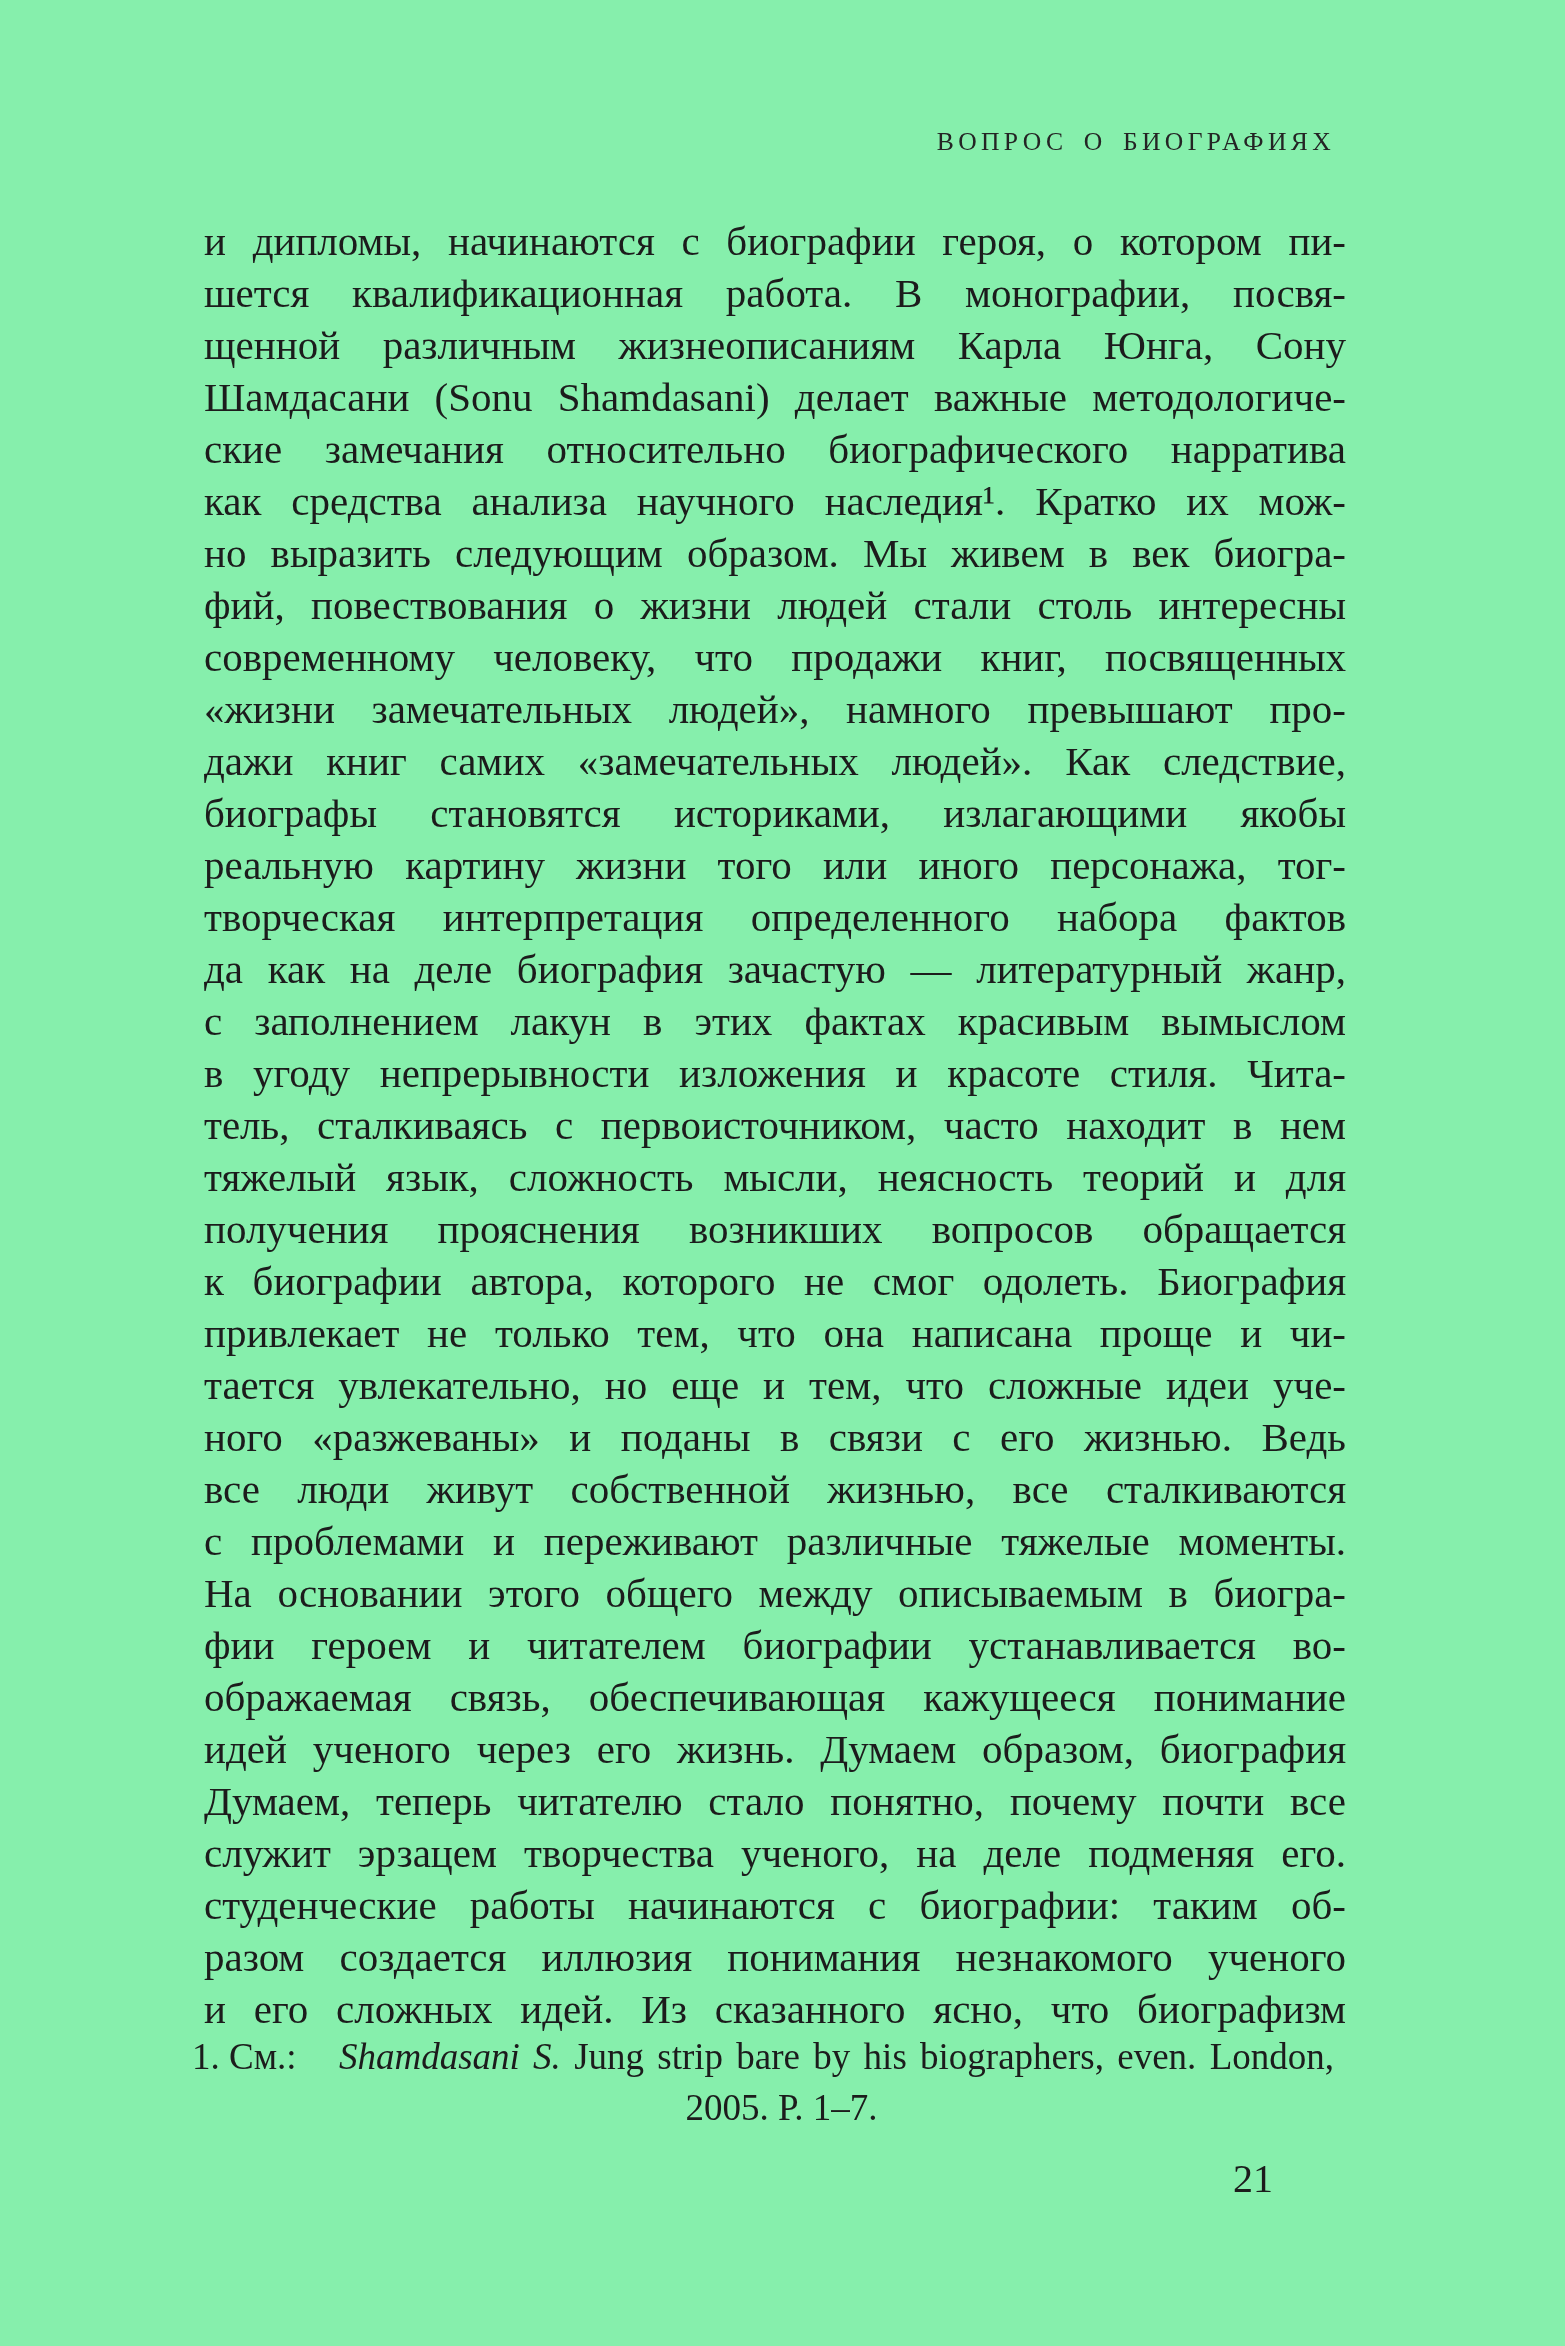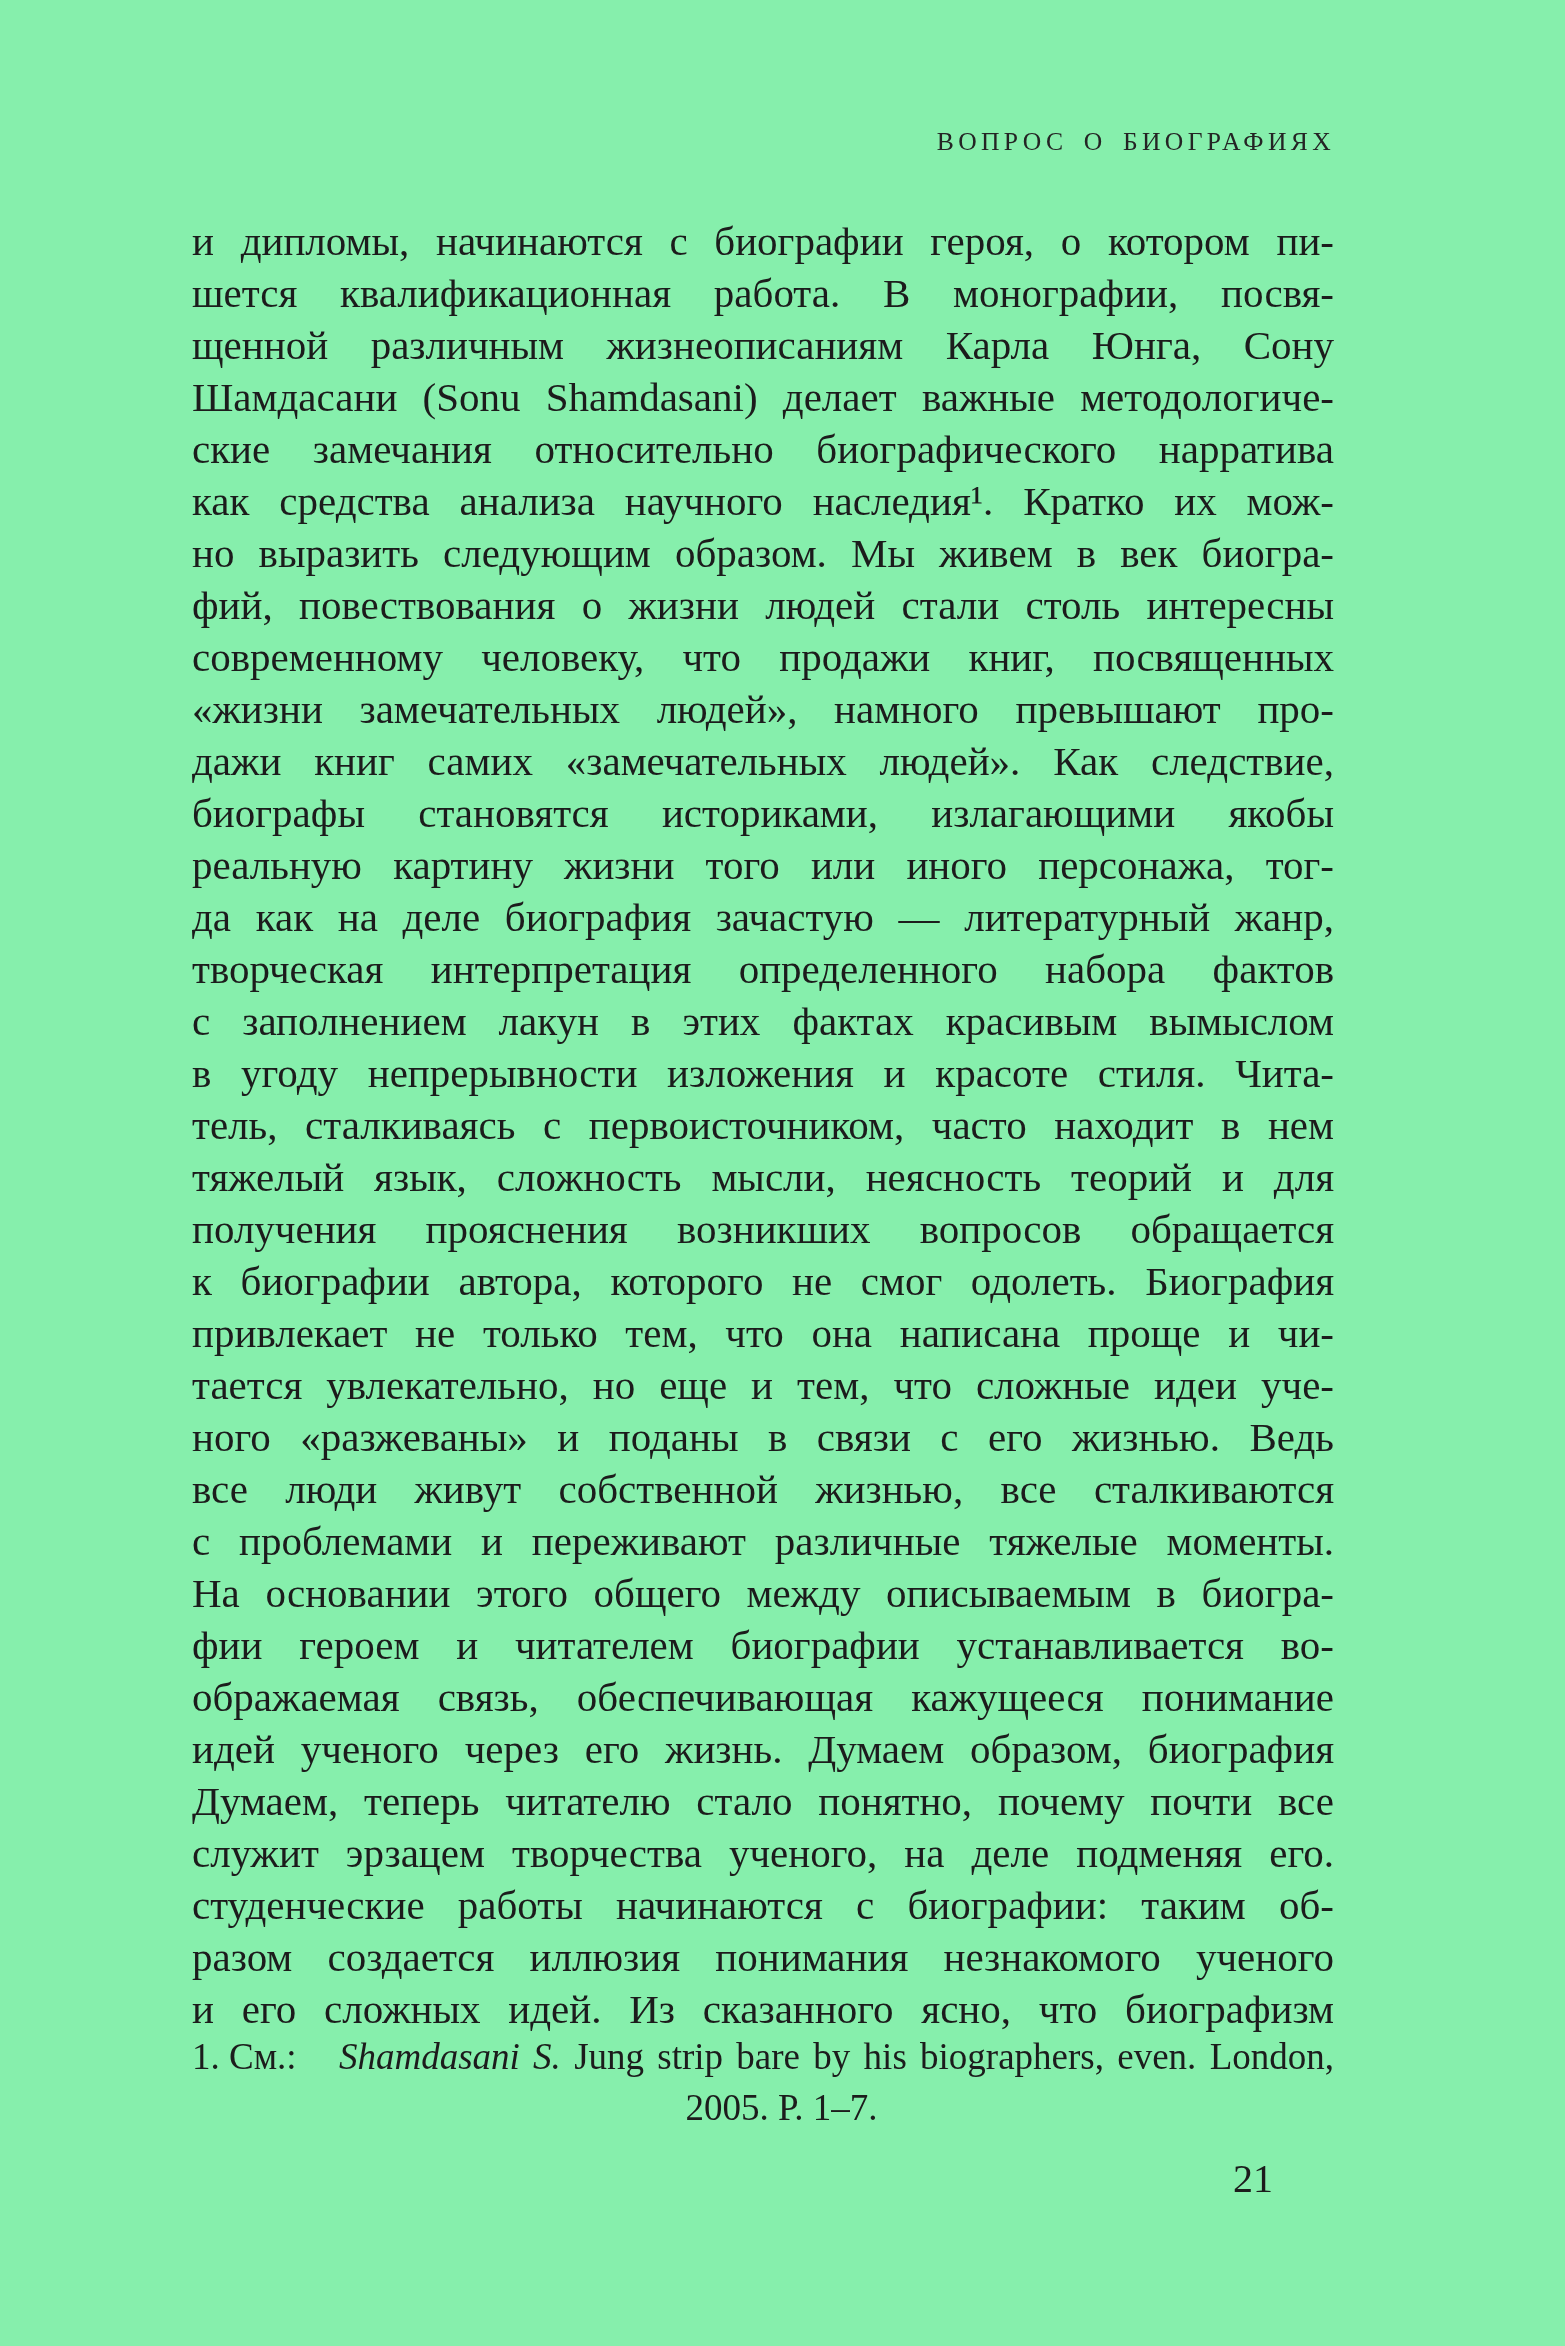--- a/index.html
+++ b/index.html
@@ -20,21 +20,21 @@
     text-align: right;
     font-size: 25.6px;
     line-height: 30px;
     letter-spacing: 0.17em;
     word-spacing: 0.22em;
     color: #242424;
     white-space: nowrap;
   }
   .body-text {
     position: absolute;
-    left: 192px;
+    left: 204px;
     top: 215px;
     width: 1142px;
     font-size: 41px;
     line-height: 52px;
   }
   .bline {
     text-align: justify;
     text-align-last: justify;
     -moz-text-align-last: justify;
     height: 52px;
@@ -86,22 +86,22 @@
     <div class="bline">Шамдасани (Sonu Shamdasani) делает важные методологиче-</div>
     <div class="bline">ские замечания относительно биографического нарратива</div>
     <div class="bline">как средства анализа научного наследия¹. Кратко их мож-</div>
     <div class="bline">но выразить следующим образом. Мы живем в век биогра-</div>
     <div class="bline">фий, повествования о жизни людей стали столь интересны</div>
     <div class="bline">современному человеку, что продажи книг, посвященных</div>
     <div class="bline">«жизни замечательных людей», намного превышают про-</div>
     <div class="bline">дажи книг самих «замечательных людей». Как следствие,</div>
     <div class="bline">биографы становятся историками, излагающими якобы</div>
     <div class="bline">реальную картину жизни того или иного персонажа, тог-</div>
+    <div class="bline">творческая интерпретация определенного набора фактов</div>
     <div class="bline">да как на деле биография зачастую — литературный жанр,</div>
-    <div class="bline">творческая интерпретация определенного набора фактов</div>
     <div class="bline">с заполнением лакун в этих фактах красивым вымыслом</div>
     <div class="bline">в угоду непрерывности изложения и красоте стиля. Чита-</div>
     <div class="bline">тель, сталкиваясь с первоисточником, часто находит в нем</div>
     <div class="bline">тяжелый язык, сложность мысли, неясность теорий и для</div>
     <div class="bline">получения прояснения возникших вопросов обращается</div>
     <div class="bline">к биографии автора, которого не смог одолеть. Биография</div>
     <div class="bline">привлекает не только тем, что она написана проще и чи-</div>
     <div class="bline">тается увлекательно, но еще и тем, что сложные идеи уче-</div>
     <div class="bline">ного «разжеваны» и поданы в связи с его жизнью. Ведь</div>
     <div class="bline">все люди живут собственной жизнью, все сталкиваются</div>

